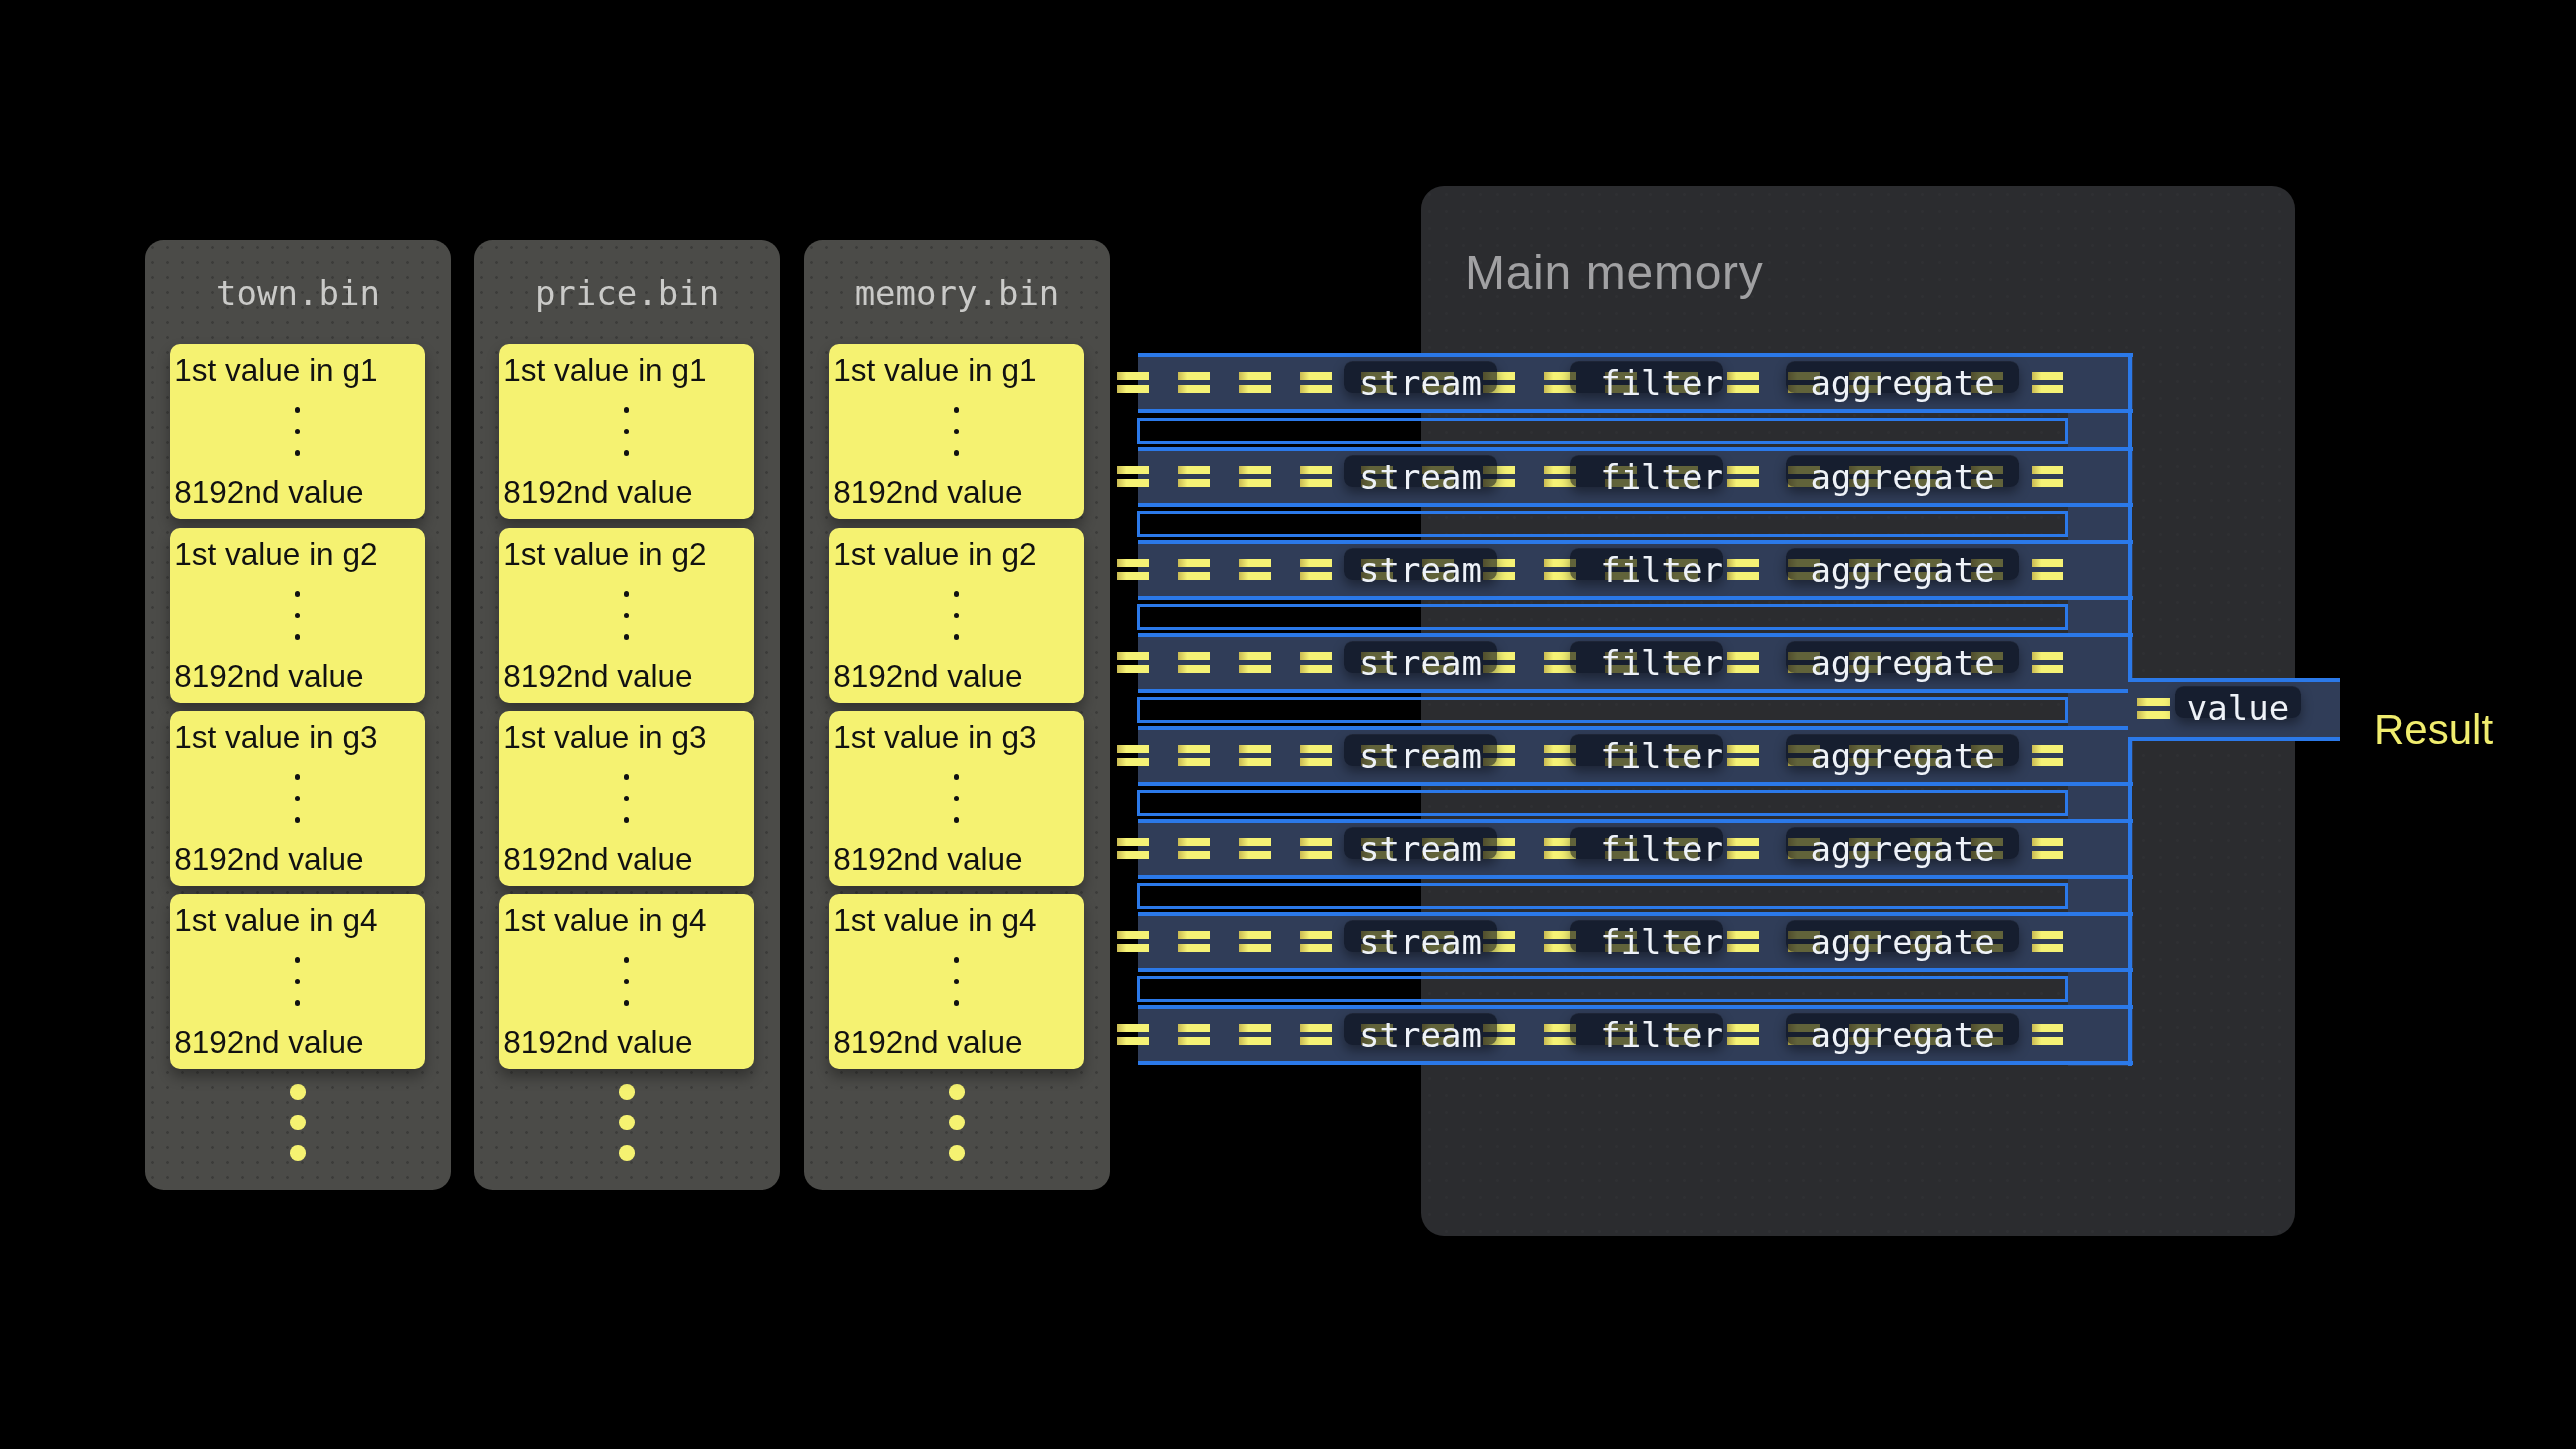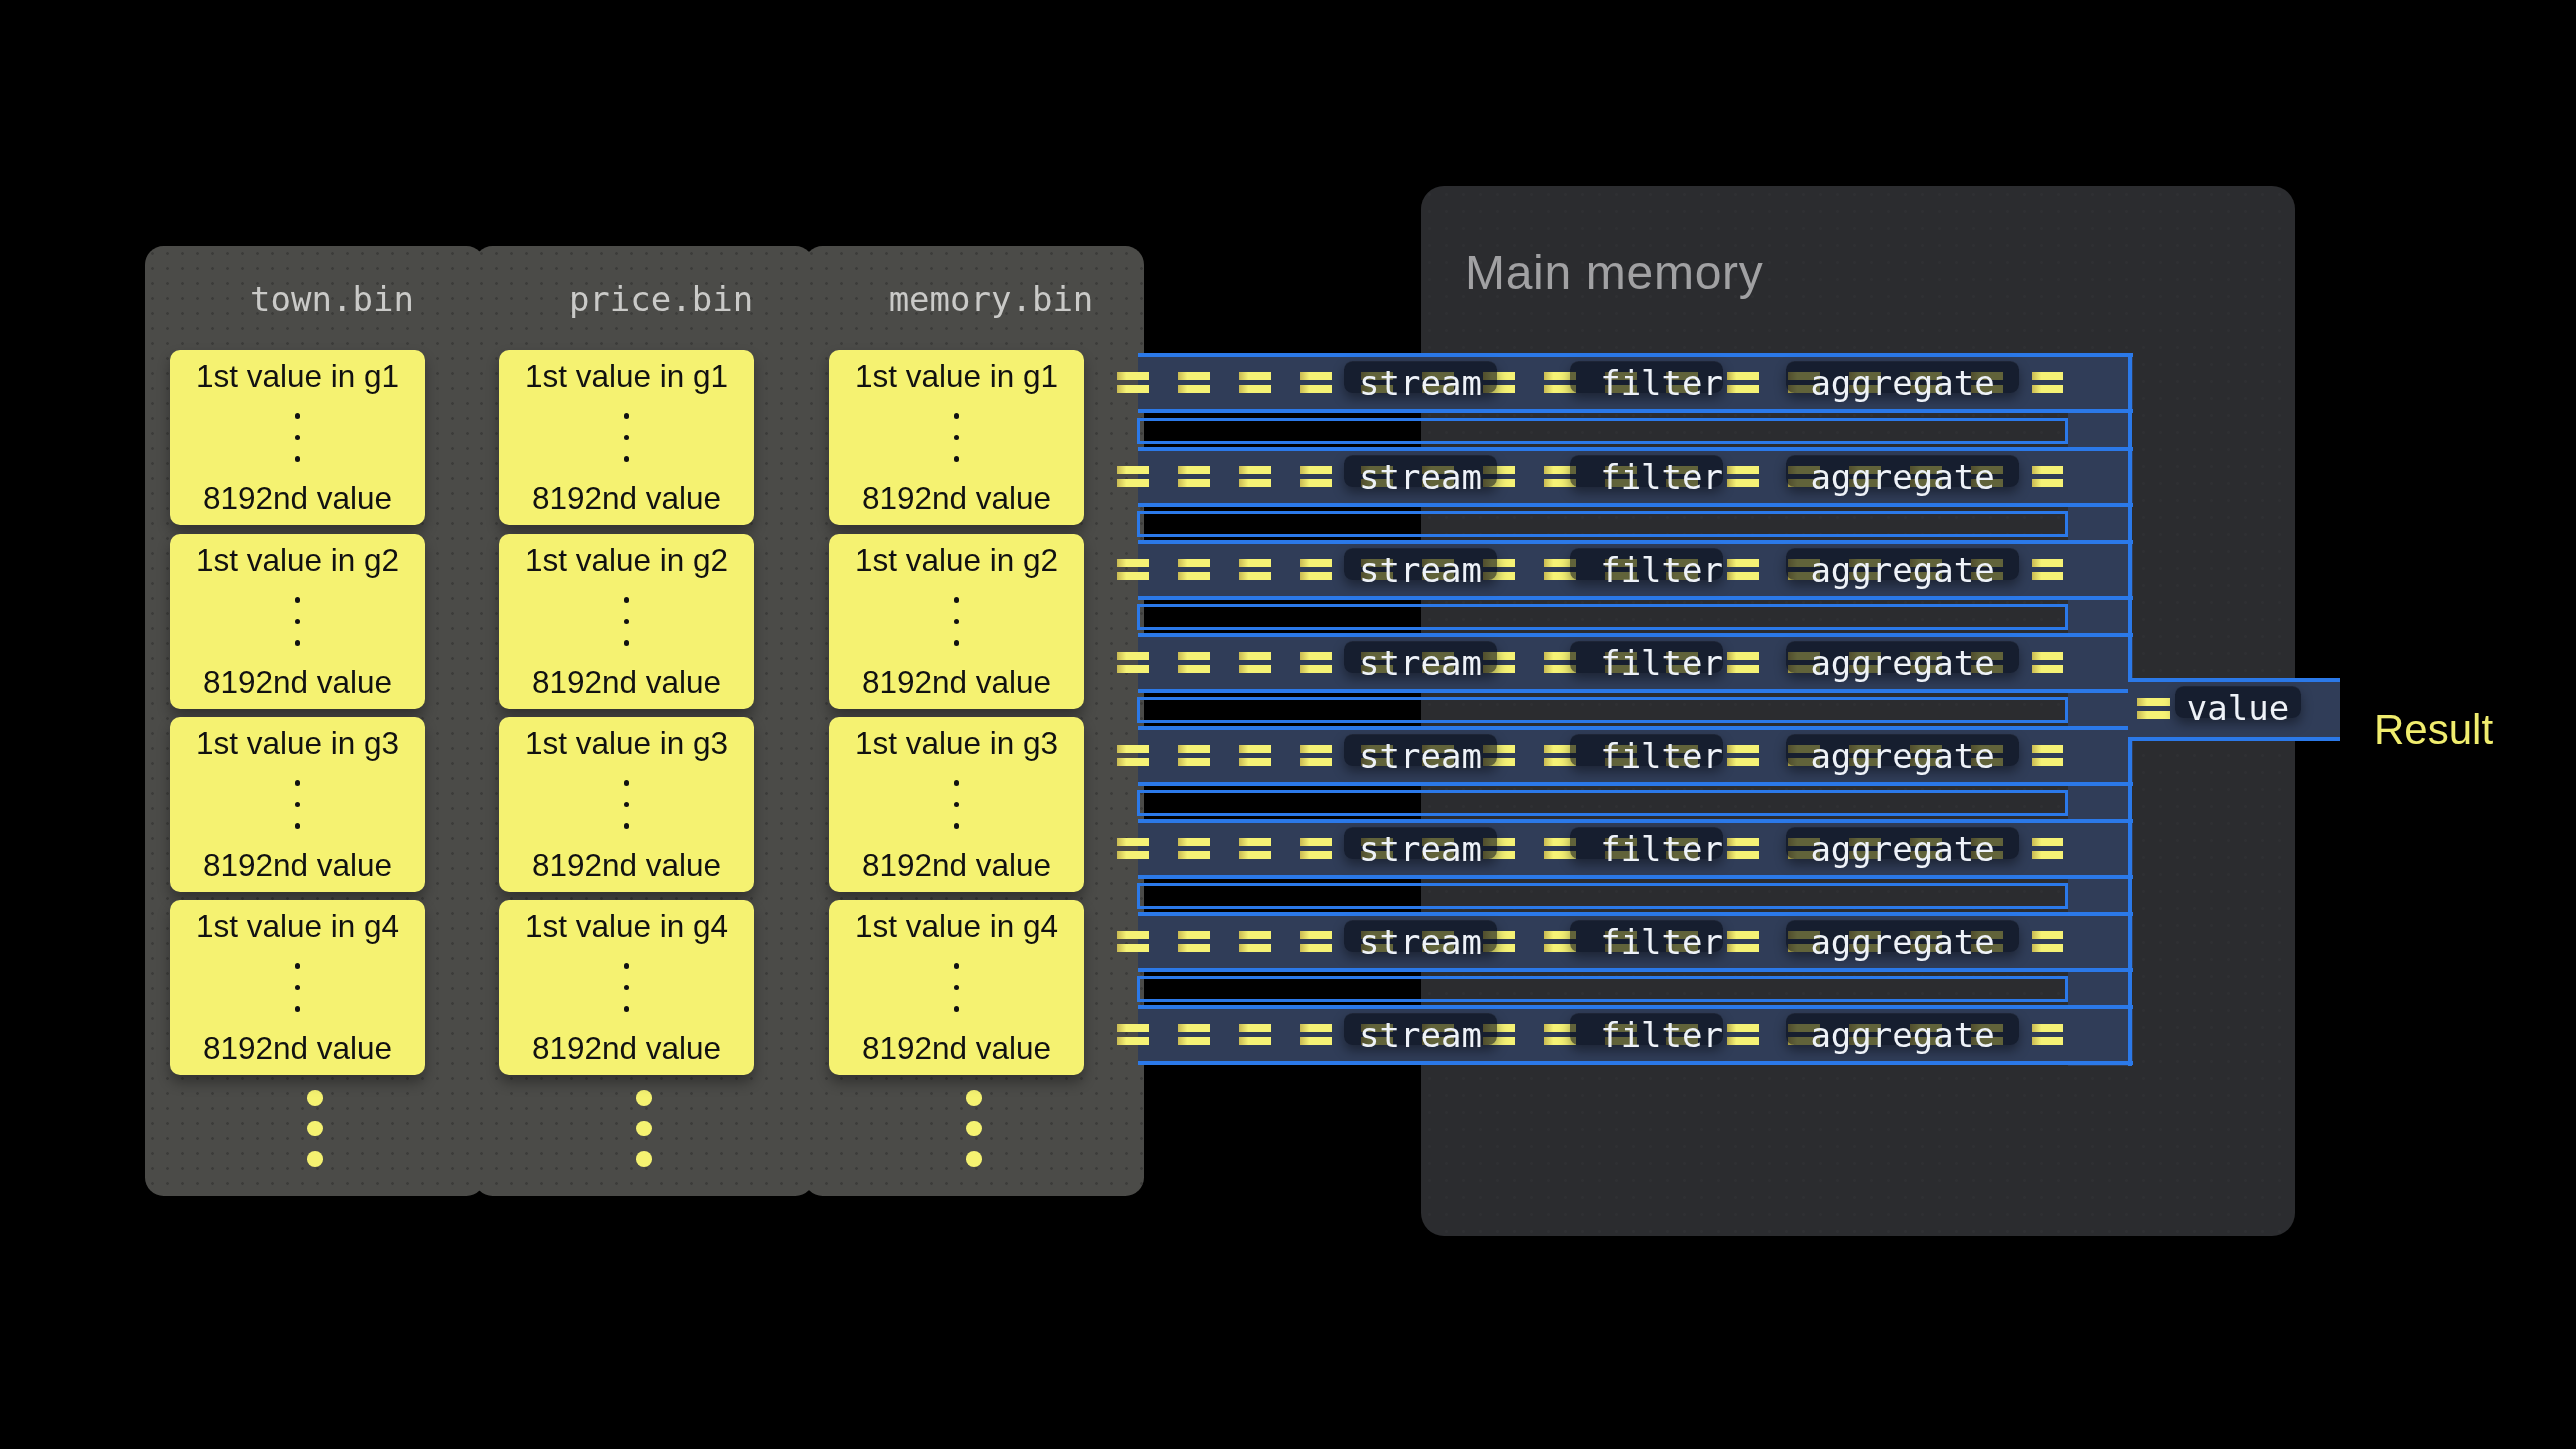--- a/index.html
+++ b/index.html
@@ -4,36 +4,35 @@
 <style>
   html,body{margin:0;padding:0;background:#000;}
   .stage{
     position:relative;width:2576px;height:1449px;overflow:hidden;
     background:var(--background,#000);
     font-family:"Liberation Sans","DejaVu Sans",sans-serif;
   }
 
   
   .file-card{
-    position:absolute;top:246px;width:306px;height:950px;border-radius:18.6px;
+    position:absolute;top:240px;width:306px;height:950px;border-radius:18.6px;
     background-color:var(--file-card,#4b4b48);
     background-image:radial-gradient(circle,rgba(0,0,0,0.20) 1.1px,transparent 1.6px);
     background-size:15px 15px;
-    padding-left:34px;
   }
   .file-title{
     margin-top:33px;text-align:center;
     font-family:"DejaVu Sans Mono","Liberation Mono",monospace;
     font-size:34px;color:var(--file-title,#cacac8);
   }
   .group-box{
     position:absolute;left:25px;width:255px;height:175px;box-sizing:border-box;
     background:var(--group-box,#f5f271);border-radius:10px;
     box-shadow:0 7.2px 13px rgba(0,0,0,0.32);
-    display:flex;flex-direction:column;align-items:center;justify-content:space-between;
+    display:flex;flex-direction:column;justify-content:space-between;
     padding:10px 4.3px;
   }
   .group-label{font-size:31.5px;color:var(--group-text,#111);line-height:1.05;}
   .vdots{display:flex;flex-direction:column;align-items:center;gap:15.7px;}
   .vdots span{width:5.7px;height:5.7px;border-radius:50%;background:var(--group-text,#111);}
   .card-dots{
     position:absolute;top:844px;left:0;width:100%;
     display:flex;flex-direction:column;align-items:center;gap:15px;
   }
   .card-dots span{width:15.7px;height:15.7px;border-radius:50%;background:var(--group-box,#f5f271);}

